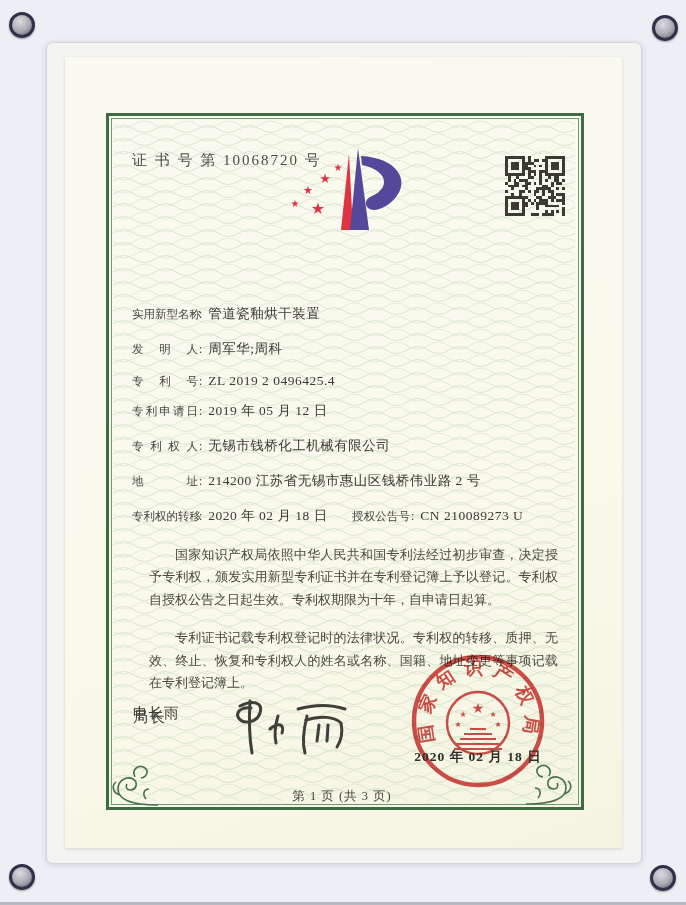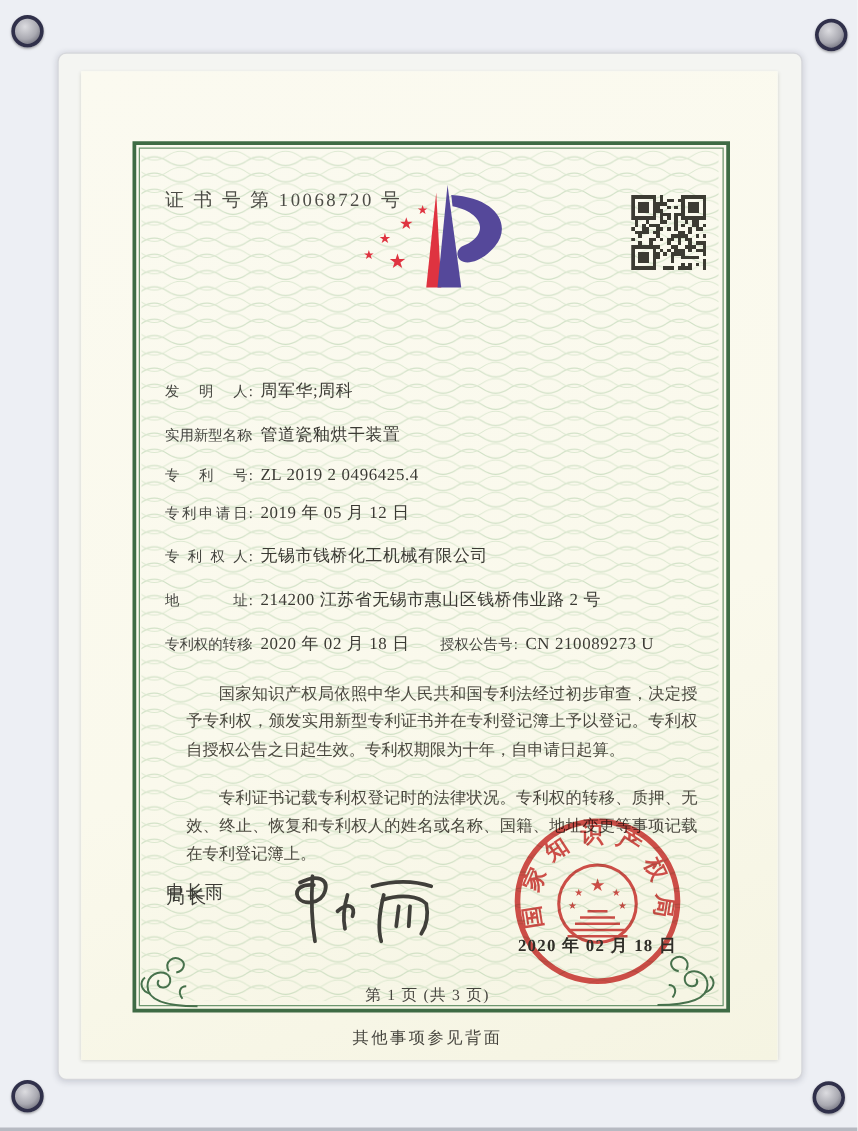--- a/index.html
+++ b/index.html
@@ -342,24 +342,24 @@
         <rect x="14" y="20" width="1" height="1"></rect>
         <rect x="15" y="20" width="1" height="1"></rect>
         <rect x="16" y="20" width="1" height="1"></rect>
         <rect x="20" y="20" width="1" height="1"></rect>
       </g>
     </svg>
 
 
   <div class="abs fields">
     <div class="f-row">
+      <span class="f-label">实用新型名称</span><span class="f-colon">:</span><span class="f-value">管道瓷釉烘干装置</span>
+    </div>
+    <div class="f-row">
       <span class="f-label">发明人</span><span class="f-colon">:</span><span class="f-value">周军华;周科</span>
-    </div>
-    <div class="f-row">
-      <span class="f-label">实用新型名称</span><span class="f-colon">:</span><span class="f-value">管道瓷釉烘干装置</span>
     </div>
     <div class="f-row">
       <span class="f-label">专利号</span><span class="f-colon">:</span><span class="f-value">ZL 2019 2 0496425.4</span>
     </div>
     <div class="f-row">
       <span class="f-label">专利申请日</span><span class="f-colon">:</span><span class="f-value">2019 年 05 月 12 日</span>
     </div>
     <div class="f-row">
       <span class="f-label">专利权人</span><span class="f-colon">:</span><span class="f-value">无锡市钱桥化工机械有限公司</span>
     </div>
@@ -425,14 +425,13 @@
     <path d="M38,36 C34,31 36,26 41,26"></path>
   </svg>
   <svg class="abs flourish flourish-right" viewBox="0 0 52 44" fill="none" stroke="#47714c" stroke-width="1.6">
     <path d="M50,42 C22,42 10,36 10,26 C10,17 19,13 25,16 C30,19 29,26 23,27 C19,27.5 17,24 19,21"></path>
     <path d="M27,14 C23,6 31,1 37,5 C41,8 39,14 33,15"></path>
     <path d="M12,32 C5,30 3,23 8,19"></path>
     <path d="M38,36 C34,31 36,26 41,26"></path>
   </svg>
 
   <div class="abs page-no">第 1 页 (共 3 页)</div>
-  <div class="abs back-note">其他事项参见背面</div>
 </div>
 
 </body></html>

